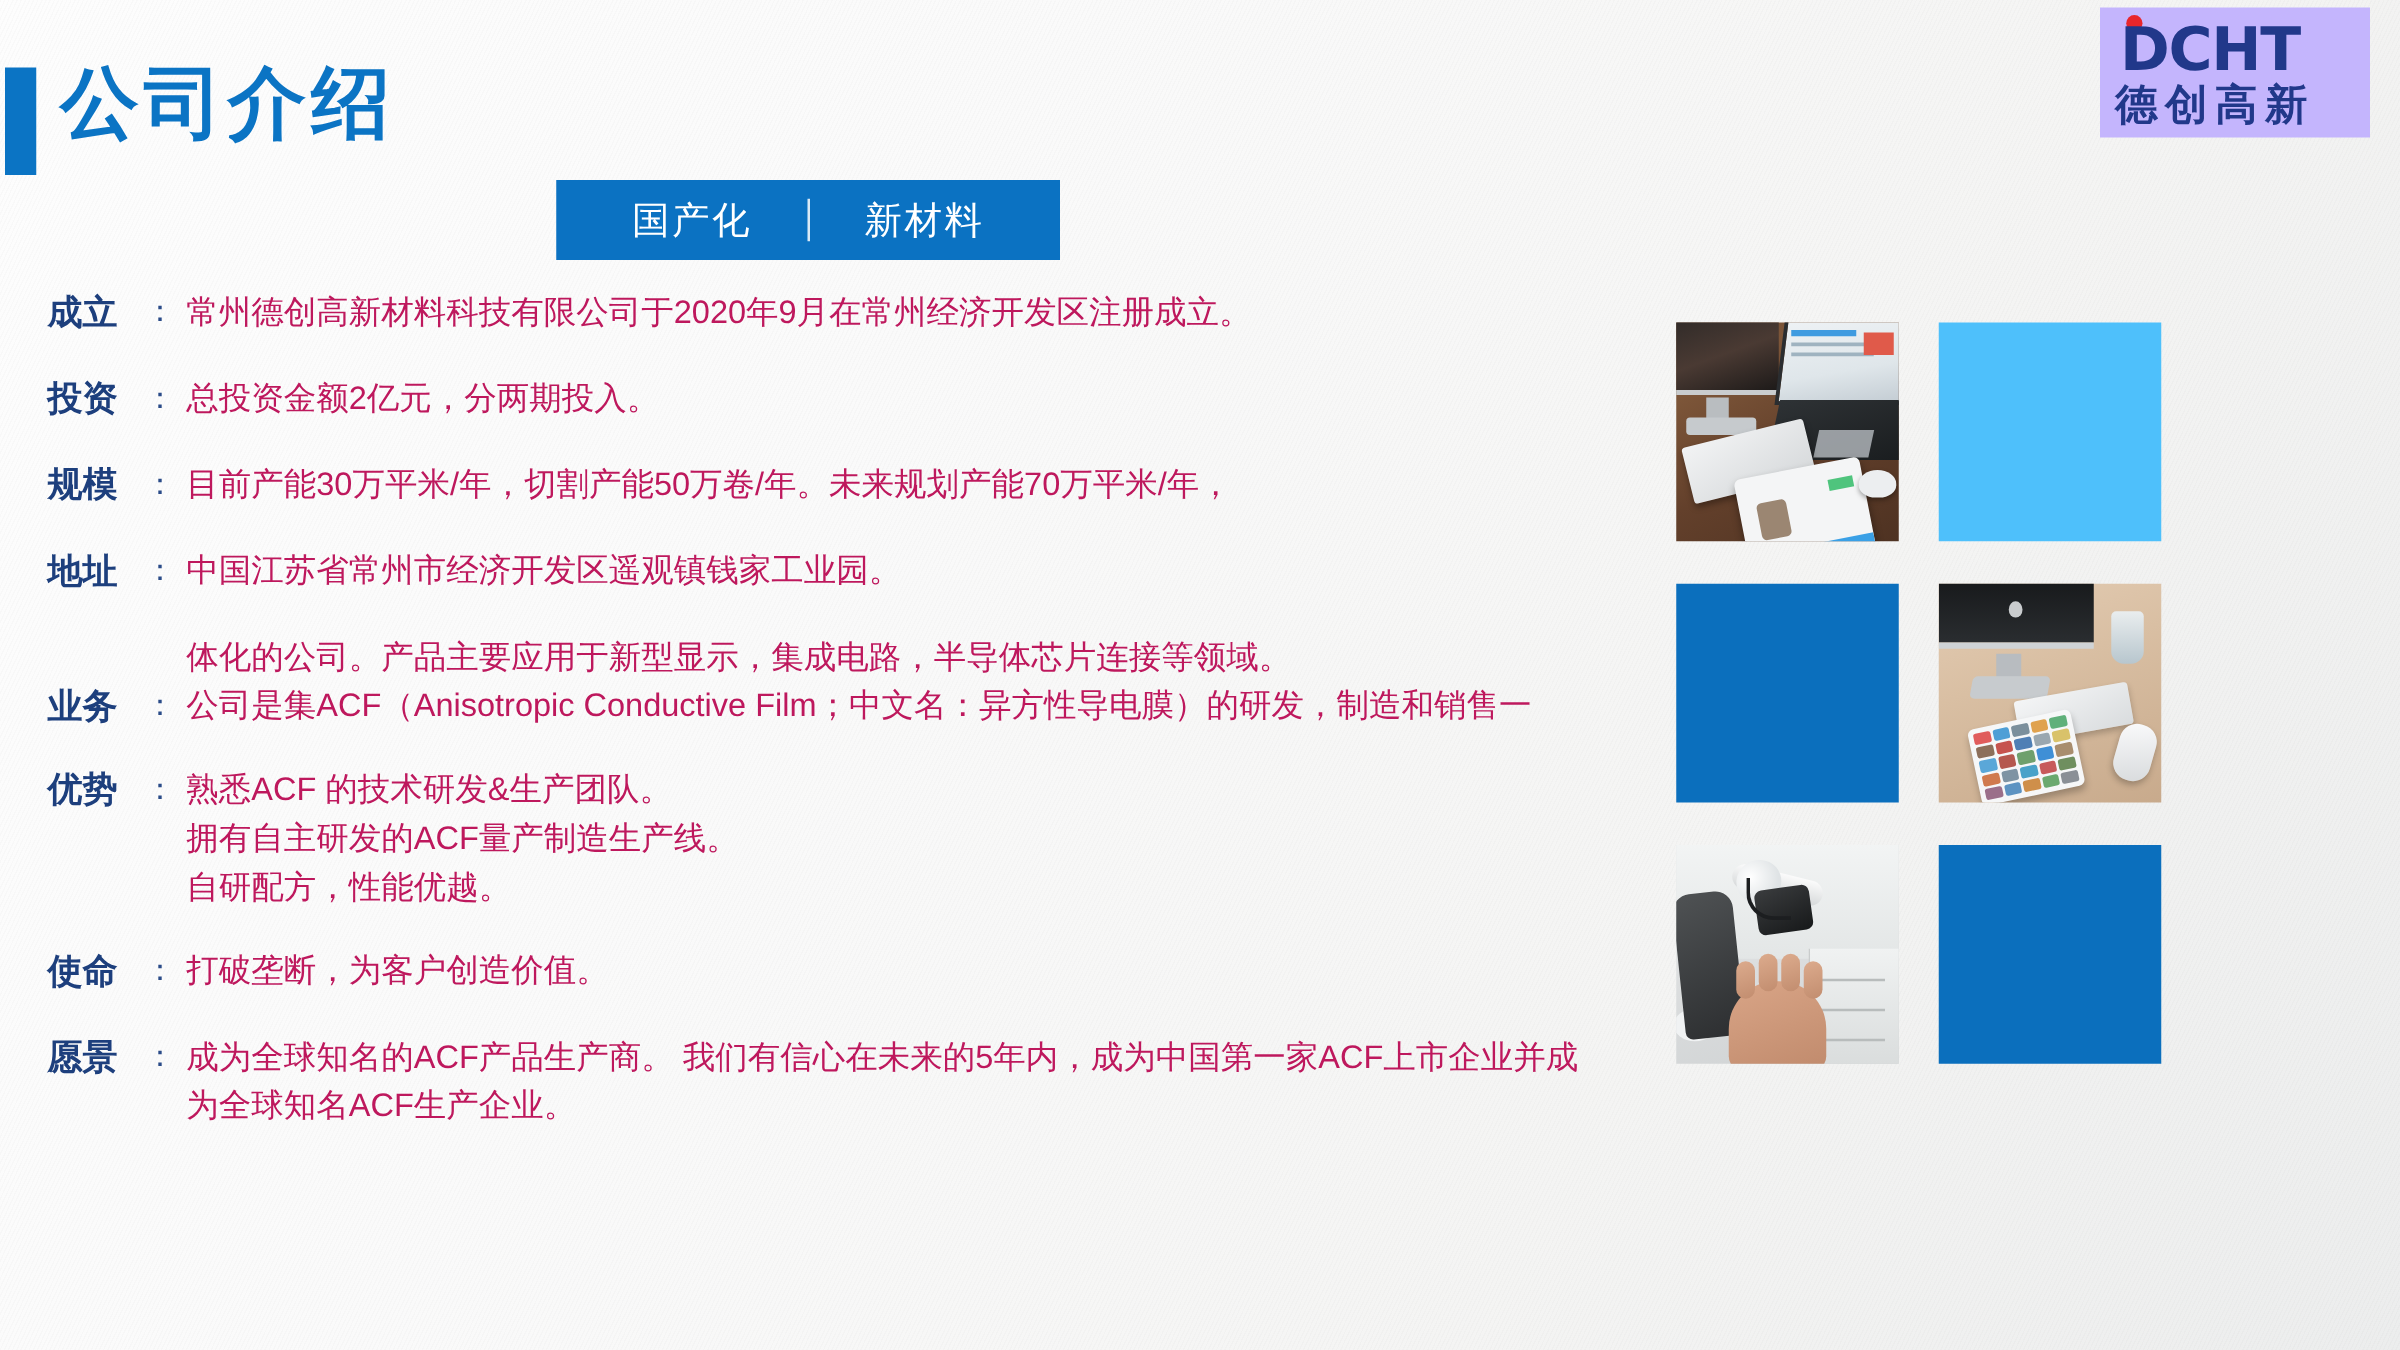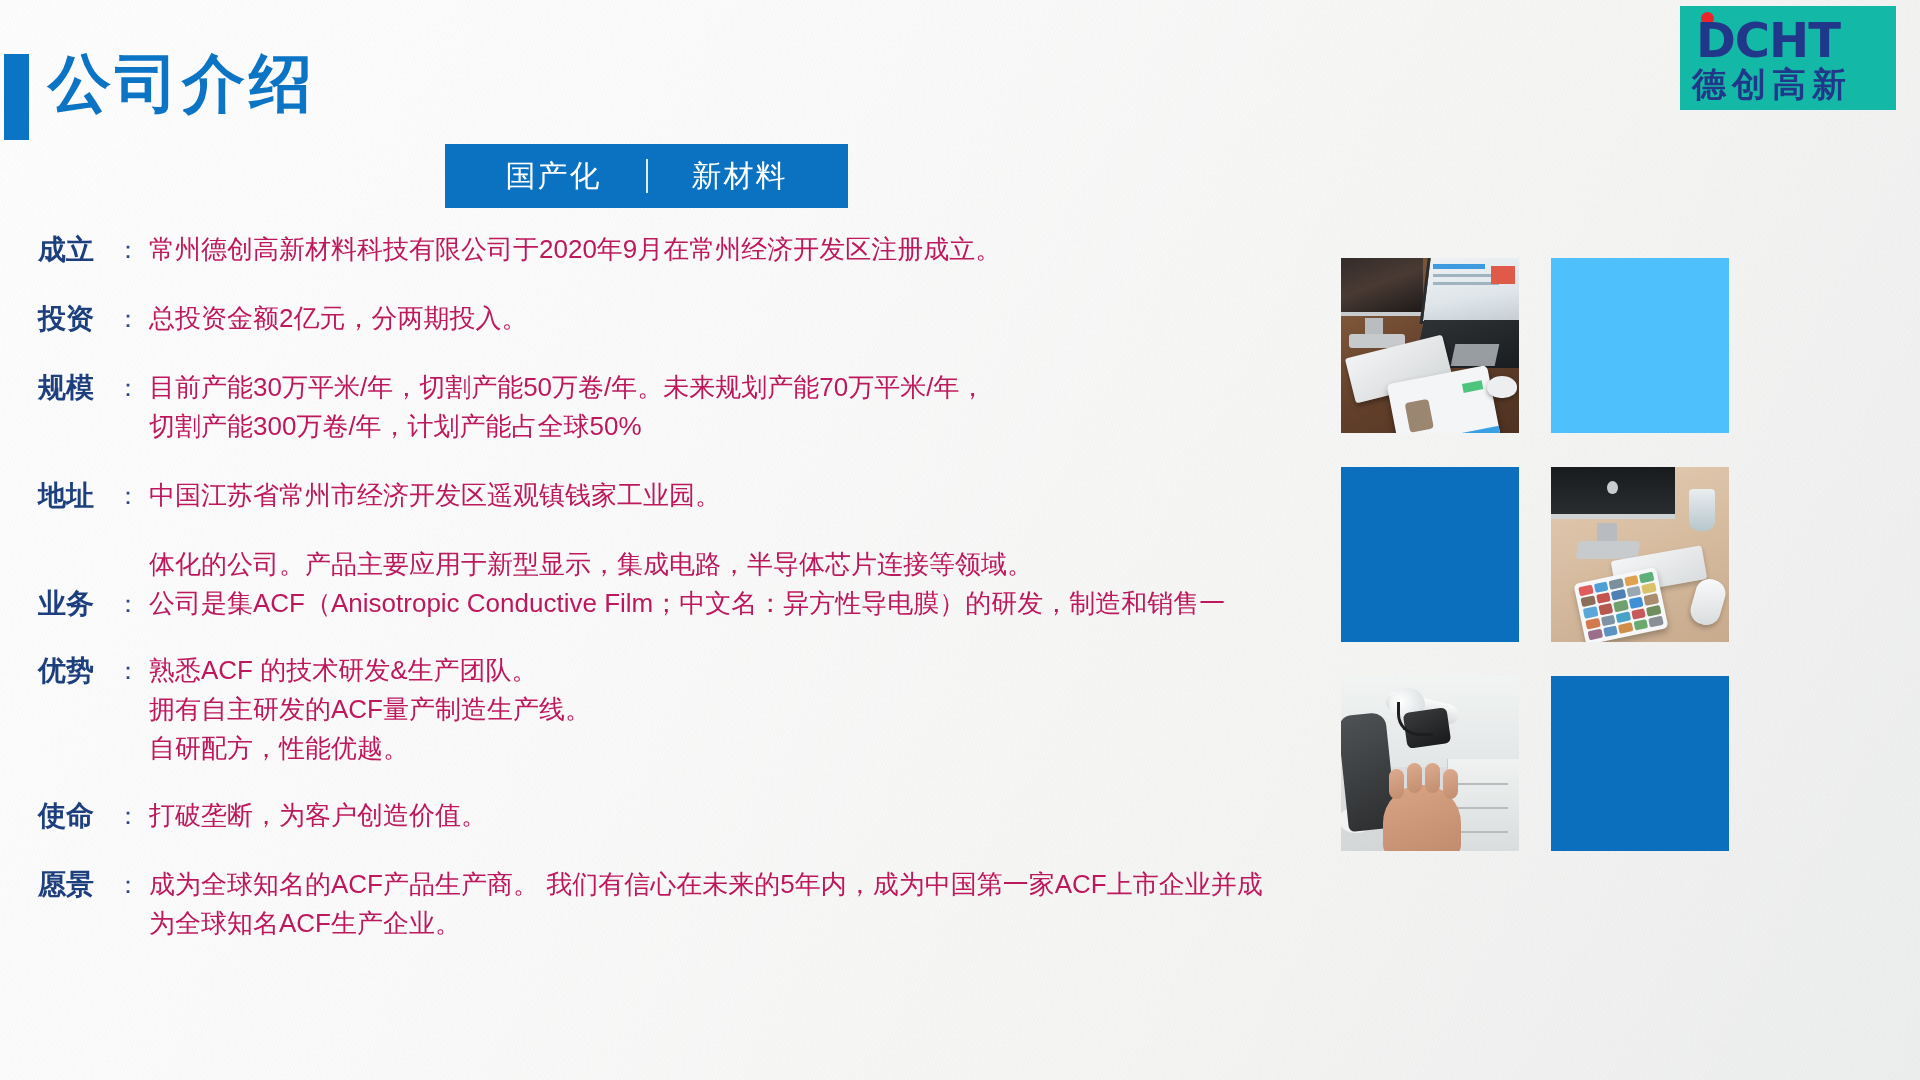--- a/index.html
+++ b/index.html
@@ -30,21 +30,21 @@
     color:#0b74c4;
     letter-spacing:4px;
     line-height:1.2;
     white-space:nowrap;
   }
 
   
   .logo {
     position:absolute; right:24px; top:6px;
     width:216px; height:104px;
-    background:#14b8a6;
+    background:#c4b5fd;
     padding:4px 6px 4px 12px;
   }
   .logo-mark { position:relative; height:52px; }
   .logo-dot {
     position:absolute; left:9px; top:2px;
     width:13px; height:13px; border-radius:50%;
     background:#e8262b;
   }
   .logo-letters {
     position:absolute; left:4px; top:8px;
@@ -313,21 +313,20 @@
     <span class="row-body">
       <span class="l">总投资金额2亿元，分两期投入。</span>
     </span>
   </div>
 
   <div class="row r-scale">
     <span class="row-label">规模</span>
     <span class="row-colon">：</span>
     <span class="row-body">
       <span class="l">目前产能30万平米/年，切割产能50万卷/年。未来规划产能70万平米/年，</span>
-      <span class="l">切割产能300万卷/年，计划产能占全球50%</span>
     </span>
   </div>
 
   <div class="row">
     <span class="row-label">地址</span>
     <span class="row-colon">：</span>
     <span class="row-body">
       <span class="l">中国江苏省常州市经济开发区遥观镇钱家工业园。</span>
     </span>
   </div>

